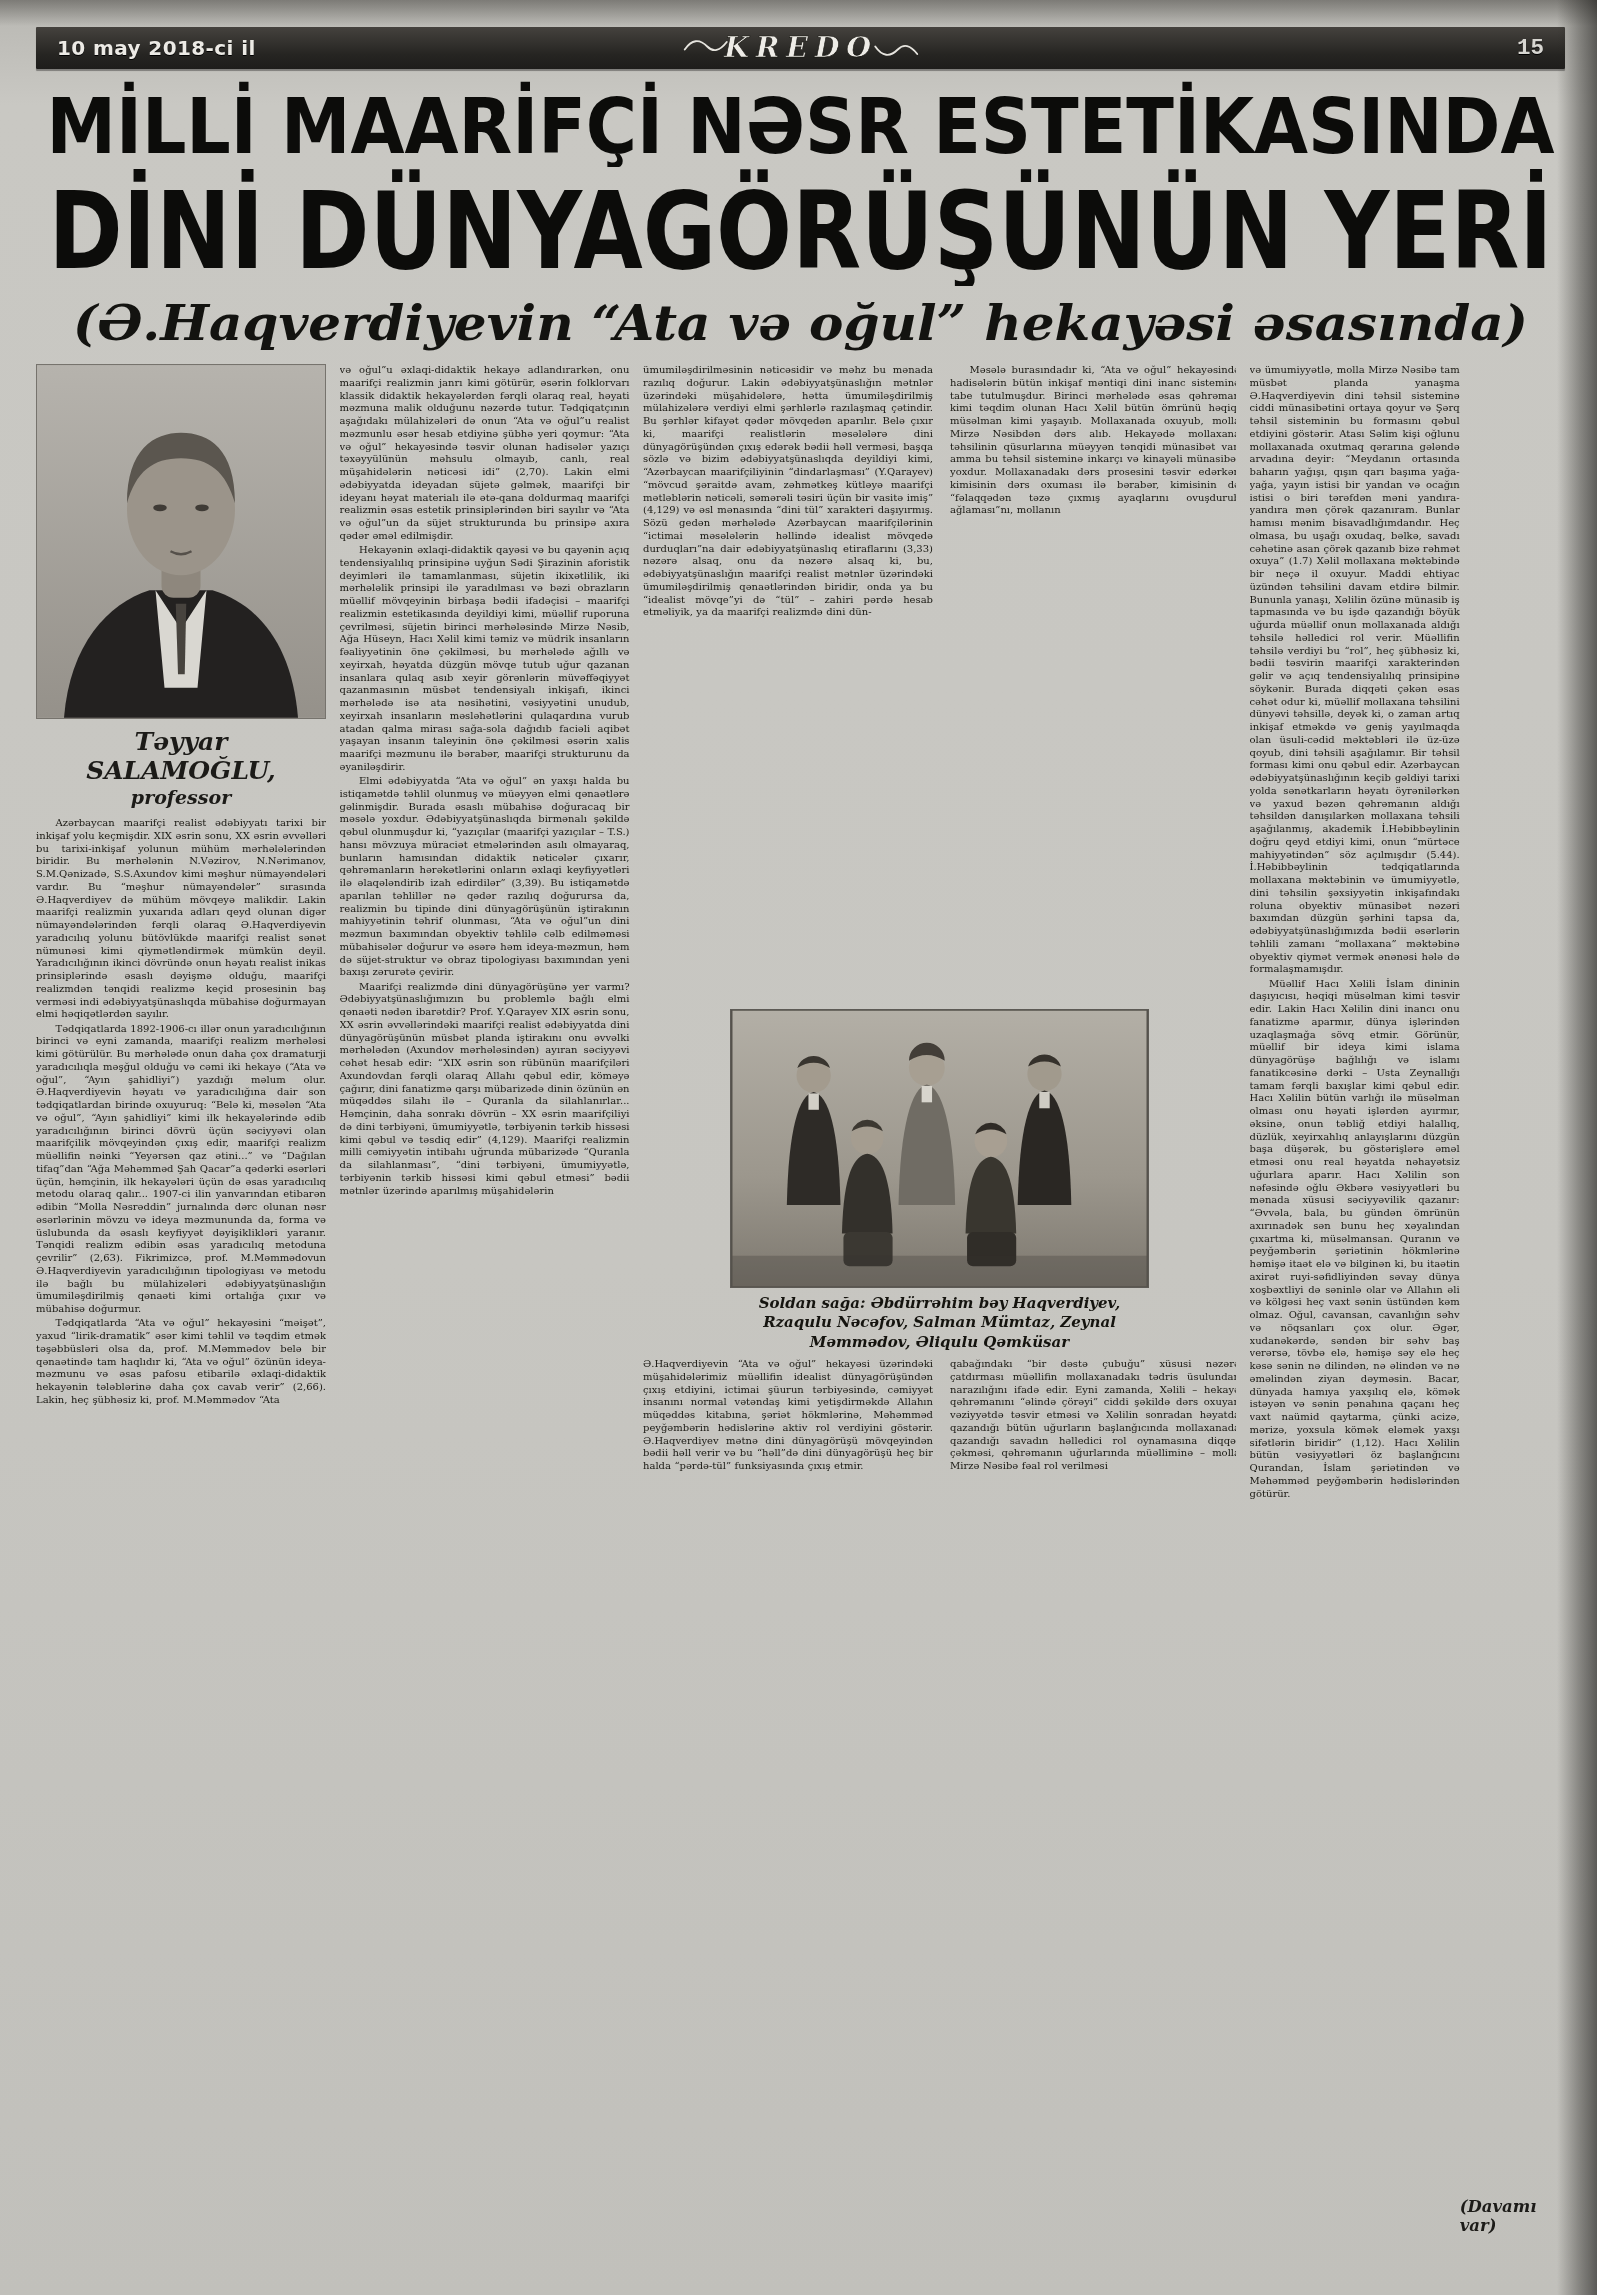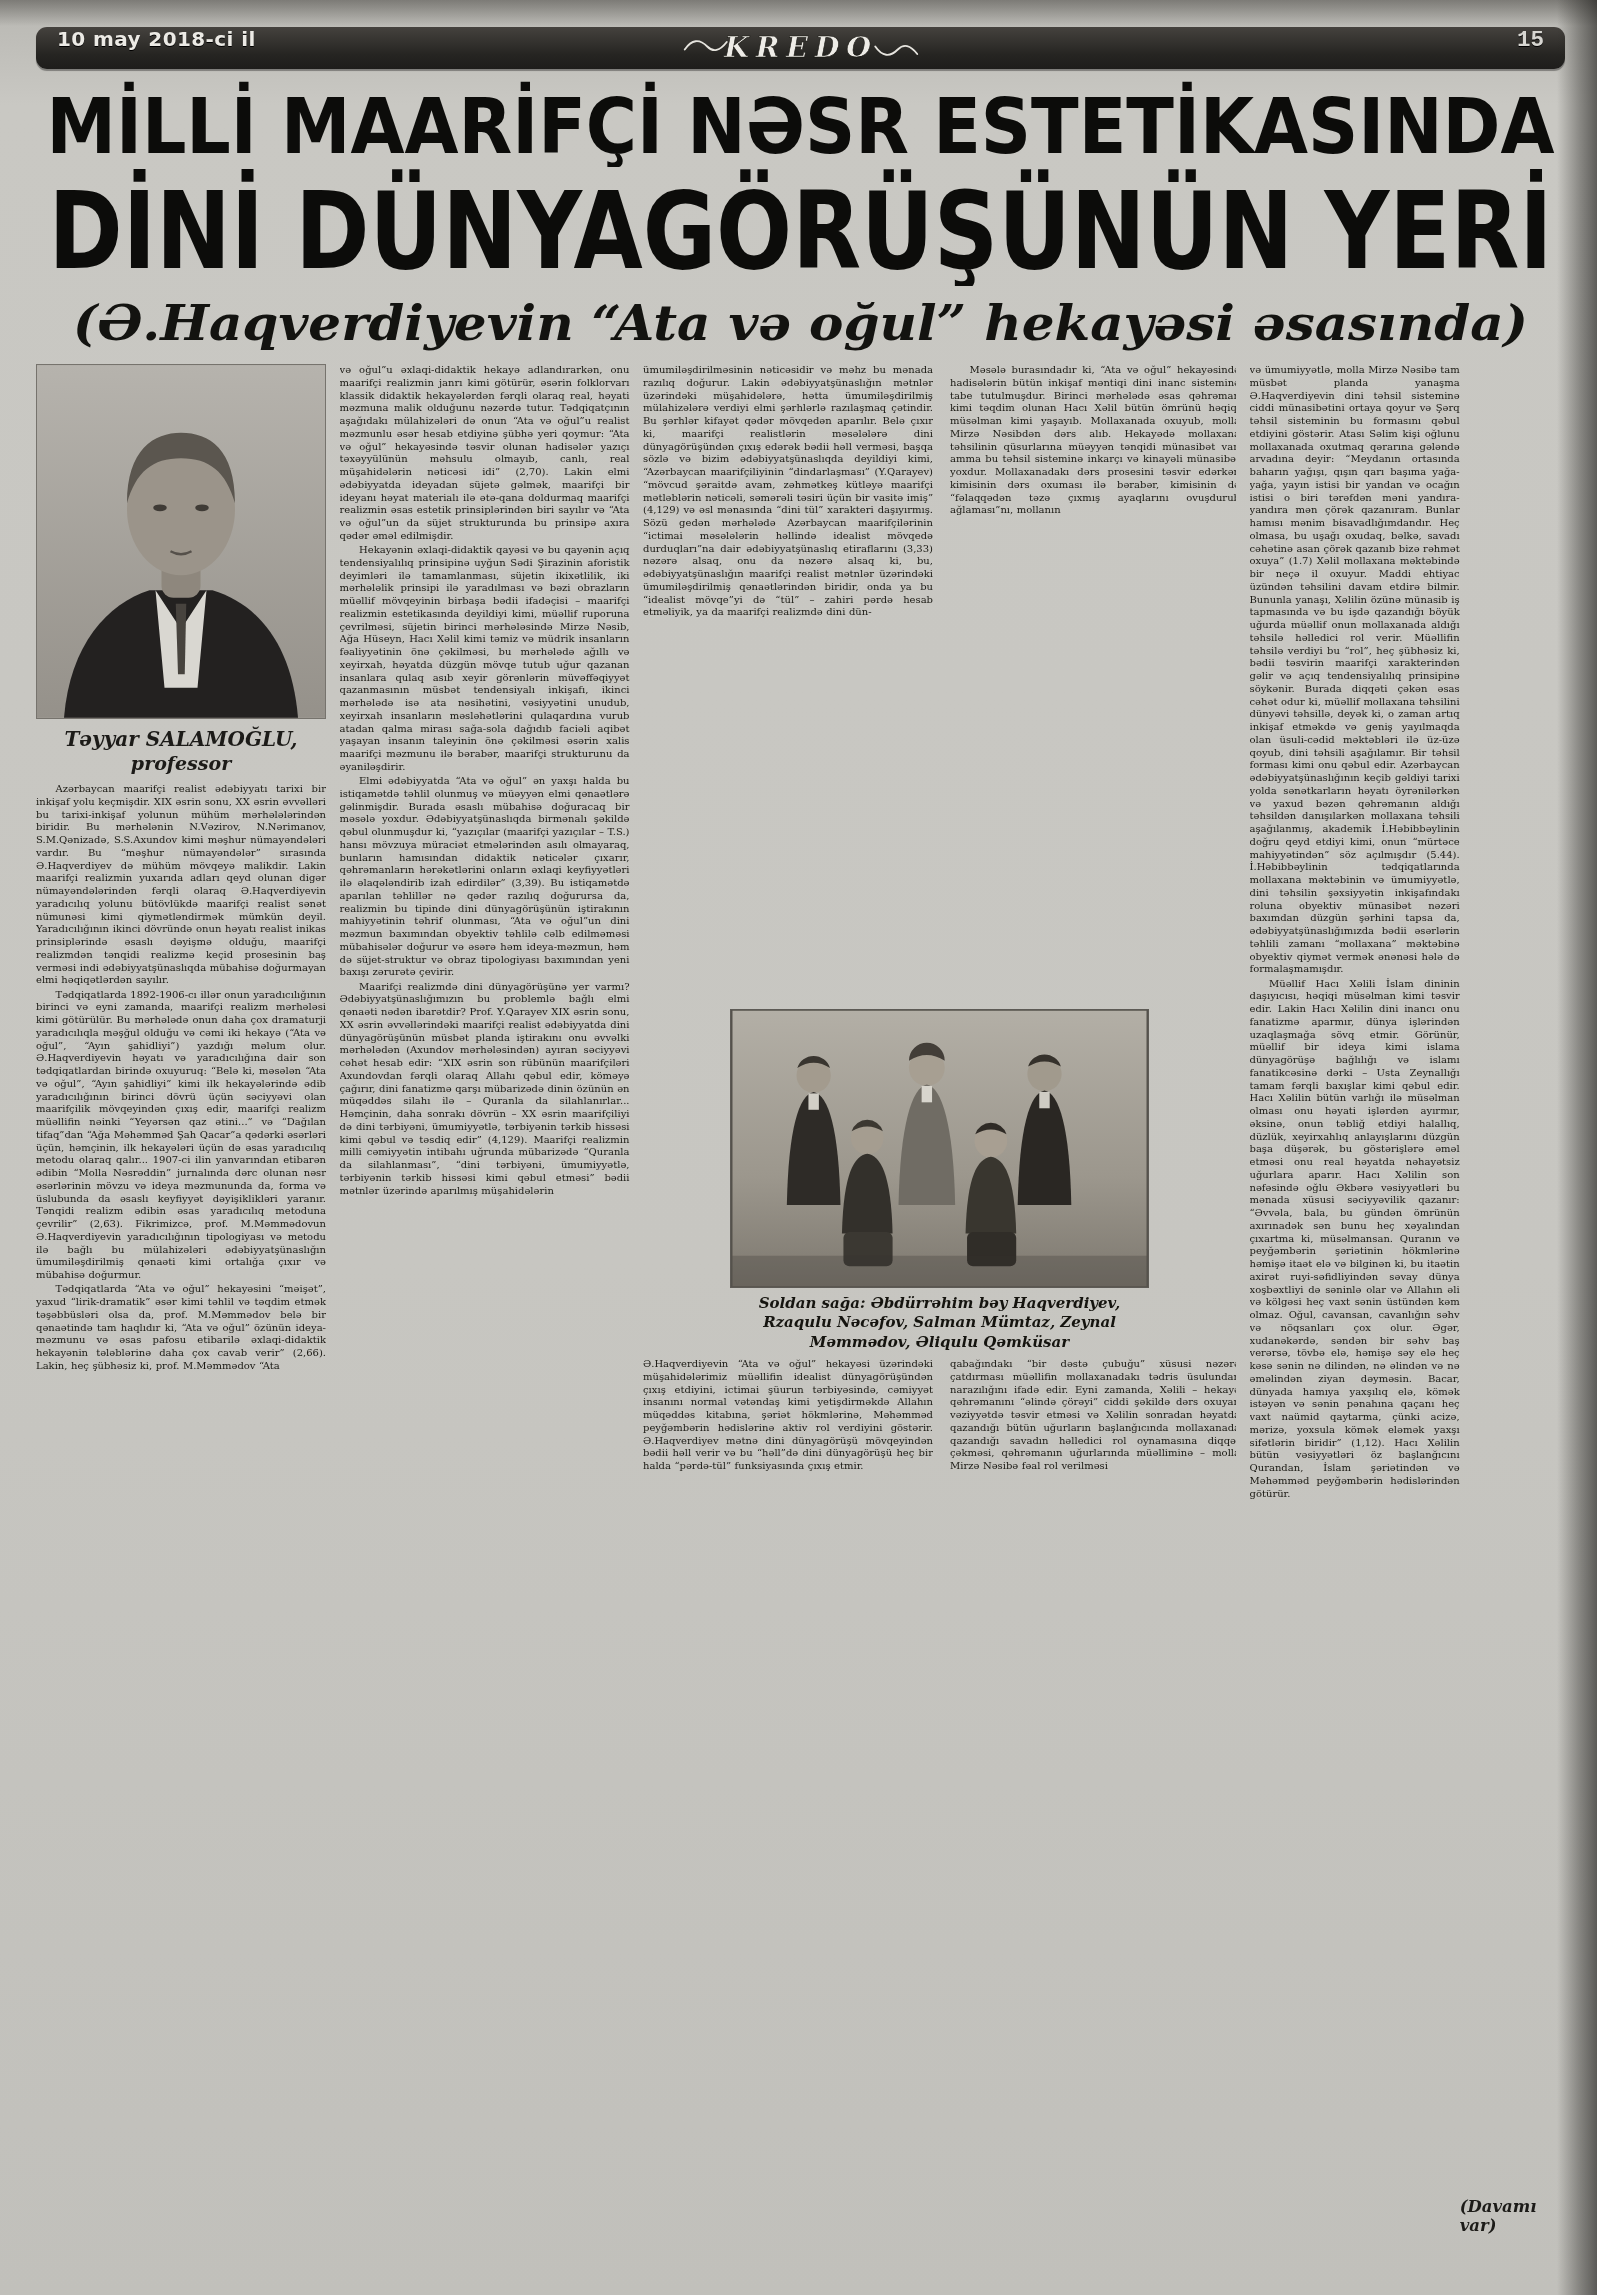--- a/index.html
+++ b/index.html
@@ -6,23 +6,23 @@
   html,body{width:1598px;height:2295px;overflow:hidden}
   body{background:#8e8d89;font-family:"DejaVu Serif",serif}
   .page{position:relative;width:1598px;height:2295px;overflow:hidden;
         background:linear-gradient(180deg,#b8b7b2 0,#c9c8c3 105px,#c7c6c1 55%,#c1c0bb 100%);
         padding:27px 33px 0 36px;color:#1c1b18}
   .edge-right{position:absolute;top:0;right:0;width:41px;height:100%;z-index:6;pointer-events:none;
         background:linear-gradient(to right,rgba(35,34,31,0) 0,rgba(35,34,31,.38) 55%,rgba(24,23,21,.62) 100%)}
   .edge-top{position:absolute;top:0;left:0;width:100%;height:25.5px;z-index:5;pointer-events:none;
         background:linear-gradient(to bottom,rgba(52,50,46,.45),rgba(52,50,46,0))}
   
-  .topbar{position:relative;height:42px;border-radius:11px;
+  .topbar{position:relative;height:42px;border-radius:1px;
         background:linear-gradient(#45423e,#262522 65%,#1e1d1b);
-        display:flex;align-items:flex-start;justify-content:space-between;padding:0 21px;
+        display:flex;align-items:center;justify-content:space-between;padding:0 21px;
         box-shadow:0 1.5px 0.8px rgba(0,0,0,.35)}
   .date{color:#eceae5;font-family:"DejaVu Sans",sans-serif;font-weight:bold;font-size:20px;
         letter-spacing:0.4px;text-shadow:0 0.8px 0 #000}
   .masthead{position:absolute;left:50%;top:3px;transform:translateX(-50%)}
   .pageno{color:#d7d6d1;font-family:Liberation Mono, monospace;font-weight:bold;font-size:22.5px;text-shadow:0 0.8px 0 #000}
   
   .headline{margin-top:9px;text-align:right}
   .headline svg{display:block;margin:0 auto}
   
   .body{display:flex;gap:13.5px;height:1890px;overflow:hidden;margin-top:6px}
@@ -32,21 +32,21 @@
   .midrow{display:flex;gap:17px}
   .midrow.top{height:634px;overflow:hidden}
   .midrow.bottom{flex:1;overflow:hidden}
   .para{font-size:10px;line-height:1.275;text-align:justify;text-indent:19.5px;
         margin:0 0 1.5px 0;color:#191812;word-spacing:0.3px}
   .cont .para:first-child{text-indent:0}
   
   .portrait{width:290px;border:0.8px solid #76736d;background:#a8a59f}
   .portrait svg{display:block}
   .author{text-align:center;margin:7.5px 0 9px;font-style:italic;font-weight:bold}
-  .author-name{font-size:20px}
+  .author-name{font-size:25px}
   .author-title{font-size:19px;margin-top:1.5px}
   .groupphoto{width:419px;margin:10.5px auto 6px}
   .groupphoto svg{display:block;border:0.8px solid #5d5a55}
   .groupphoto figcaption{font-size:15px;font-weight:bold;font-style:italic;text-align:center;
         line-height:1.3;margin-top:6px;color:#15140f}
   .continuation{margin-top:auto;font-weight:bold;font-style:italic;
         font-size:16.5px;padding:6px 3px 19.5px 0}
 </style>
 </head>
 <body>

